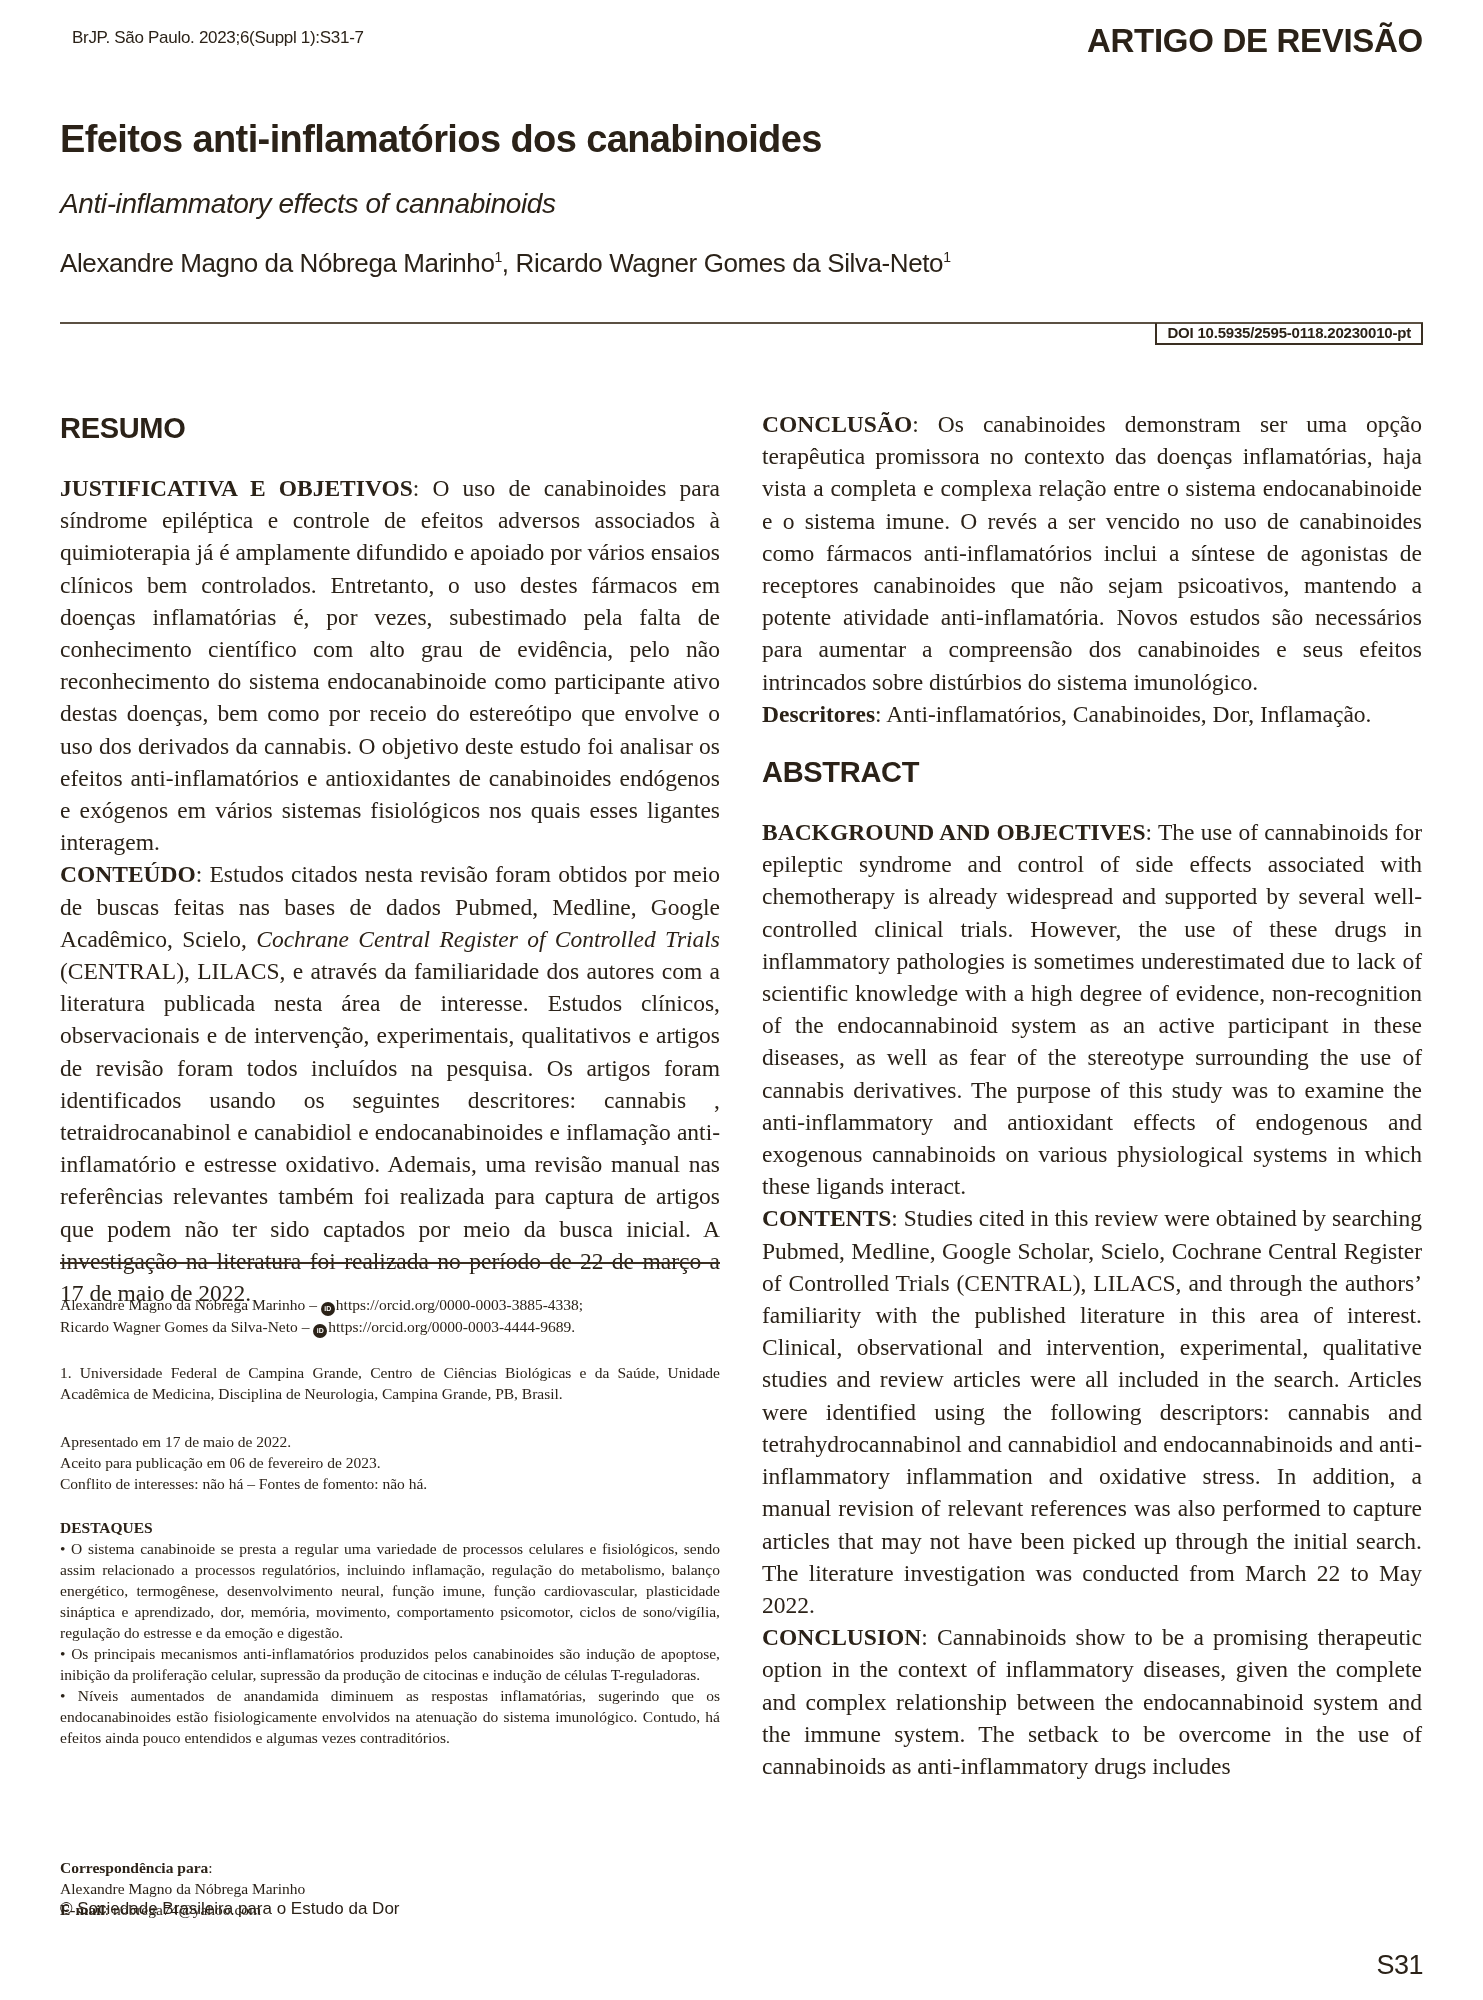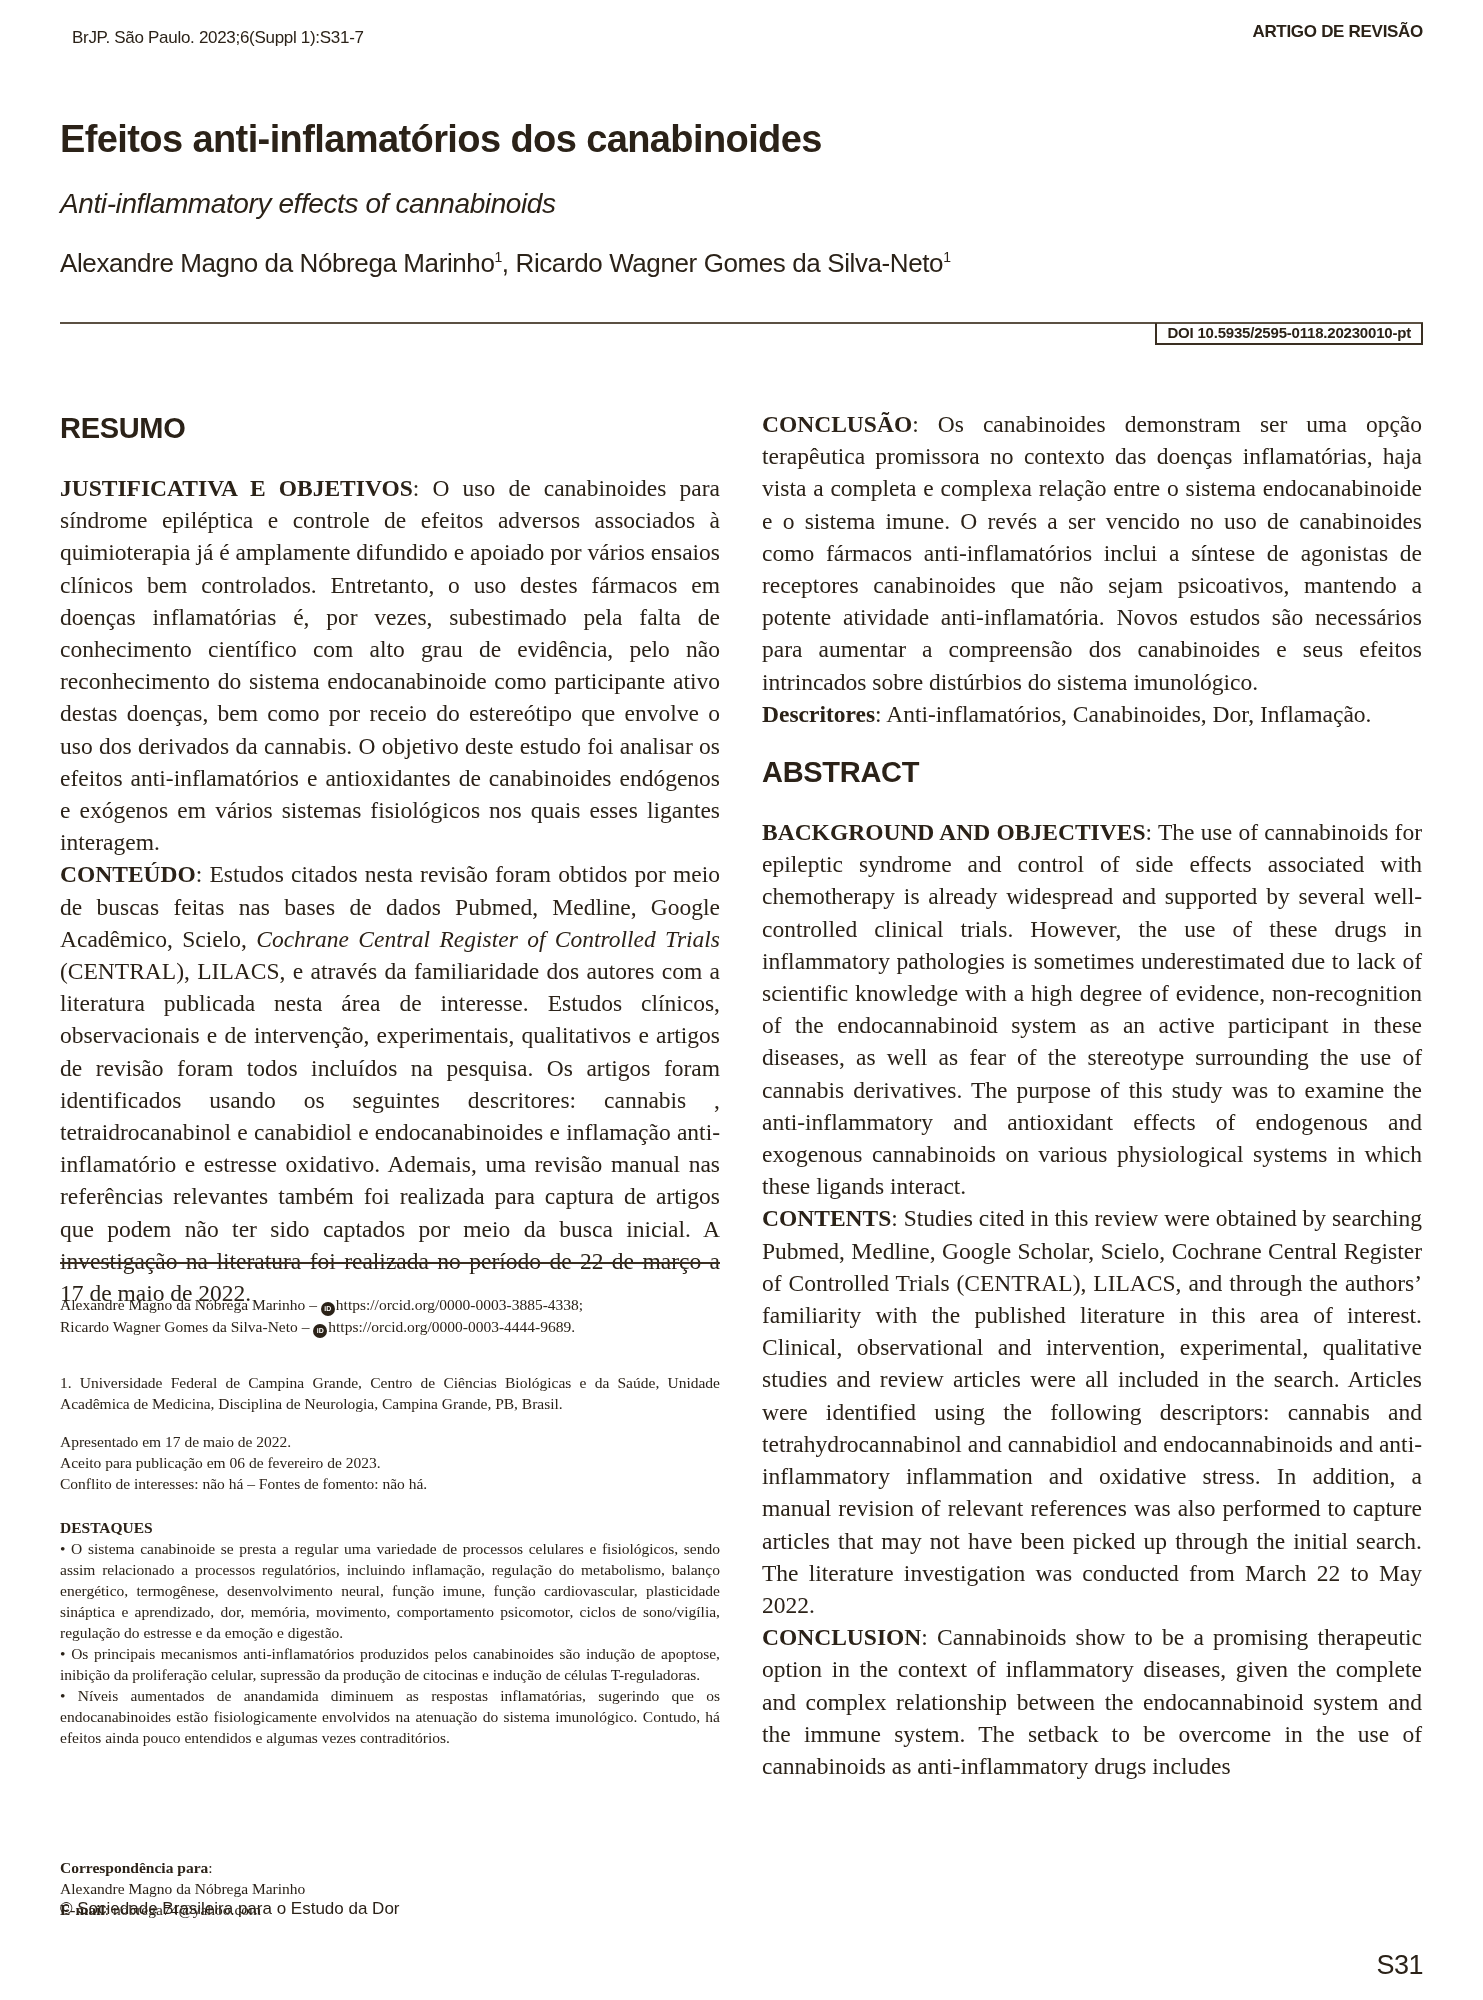--- a/index.html
+++ b/index.html
@@ -5,21 +5,21 @@
   html, body { margin: 0; padding: 0; }
   body {
     width: 1483px; height: 2000px; background: #ffffff; color: #2b2218;
     position: relative; overflow: hidden;
     font-family: "Liberation Serif", "DejaVu Serif", serif;
   }
   .sans { font-family: "Liberation Sans", "DejaVu Sans", sans-serif; }
   .abs { position: absolute; }
 
   #journal-ref { left: 60px; top: 28px; font-size: 17px; letter-spacing: -0.3px; margin-left: 12px; }
-  #article-type { right: 60px; top: 22px; font-size: 17px; font-weight: bold; letter-spacing: -0.3px; }
+  #article-type { right: 60px; top: 22px; font-size: 33px; font-weight: bold; letter-spacing: -0.3px; }
   #title-pt { left: 60px; top: 118px; font-size: 38px; font-weight: bold; letter-spacing: -0.6px; }
   #title-en { left: 60px; top: 188px; font-size: 28px; font-style: italic; letter-spacing: -0.4px; }
   #authors { left: 60px; top: 248px; font-size: 26px; letter-spacing: -0.4px; }
   #authors sup { font-size: 14px; vertical-align: 10px; }
   #rule-top { left: 60px; top: 322px; width: 1363px; height: 2px; background: #5b5043; }
   #doi-box {
     right: 60px; top: 323px; border: 2px solid #3a2f22; border-top: none;
     padding: 1px 10px 2px 10px; font-size: 15px; font-weight: bold; letter-spacing: -0.2px;
   }
 
@@ -27,21 +27,21 @@
   #col-left { left: 60px; top: 408px; }
   #col-right { left: 762px; top: 408px; }
   .section-h { font-family: "Liberation Sans", "DejaVu Sans", sans-serif; font-weight: bold; font-size: 29px; letter-spacing: -0.3px; margin: 4px 0 28px 0; line-height: 32px; }
   .para { margin: 0; }
   .kw { font-weight: bold; }
   em { font-style: italic; }
 
   #rule-foot { left: 60px; top: 1262px; width: 660px; height: 2px; background: #3a2f22; }
   .foot { position: absolute; left: 60px; width: 660px; font-size: 15.5px; line-height: 21px; text-align: justify; }
   #foot-orcid { top: 1294px; }
-  #foot-affil { top: 1362px; margin-top: 10px; }
+  #foot-affil { top: 1362px; }
   #foot-dates { top: 1431px; }
   #foot-highlights { top: 1517px; }
   #foot-corr { top: 1817px; margin-top: 40px; }
   #foot-copyright { top: 1898px; font-family: "Liberation Sans", "DejaVu Sans", sans-serif; font-size: 17px; }
   .orcid-icon {
     display: inline-block; width: 14px; height: 14px; border-radius: 50%; background: #2b2218; color: #fff;
     font-family: "Liberation Sans", sans-serif; font-size: 7px; line-height: 14px; text-align: center; font-weight: bold;
     vertical-align: -1px; margin-right: 1px;
   }
   .foot .hl-title { font-weight: bold; }

